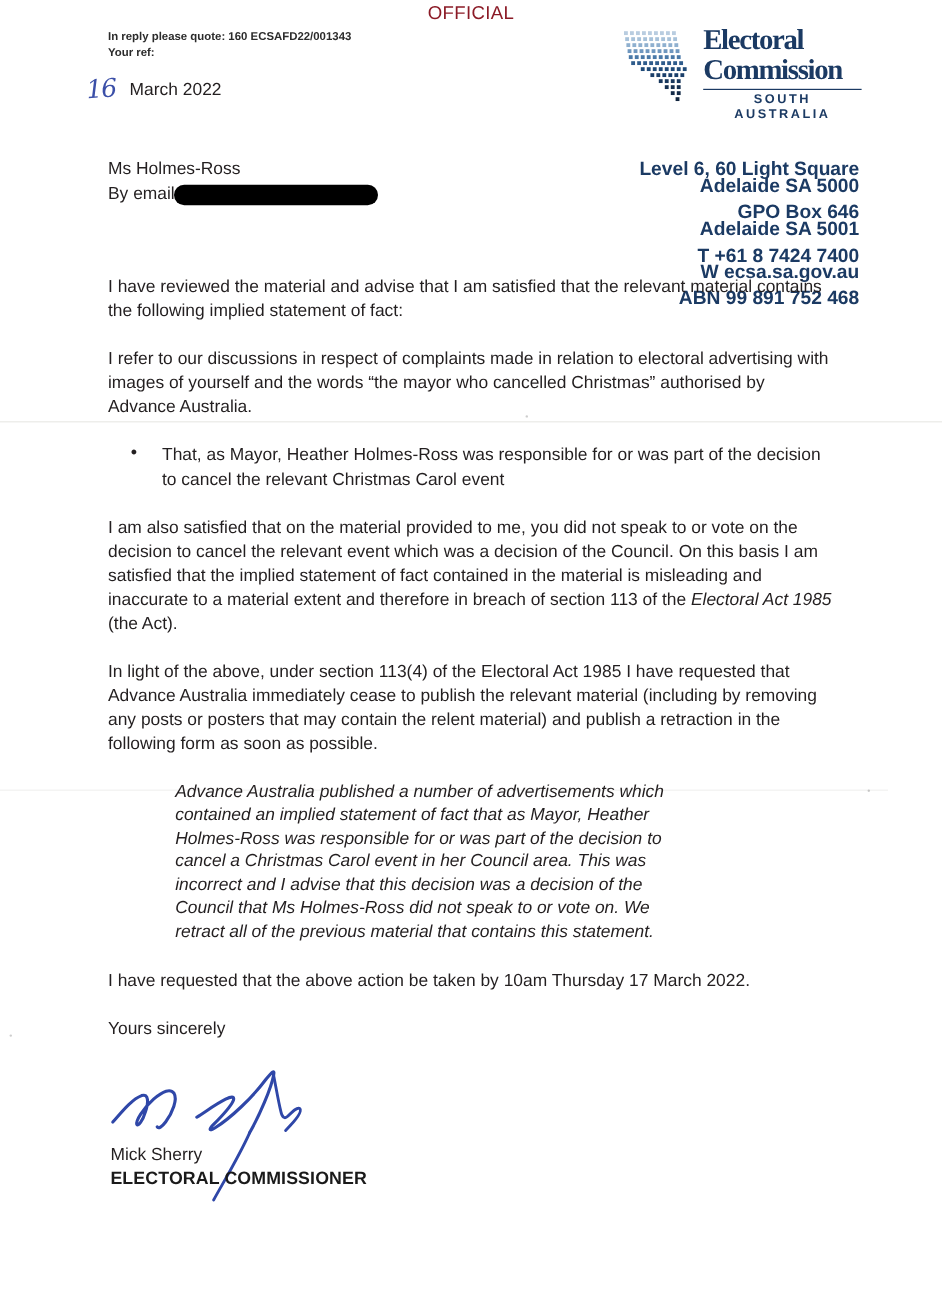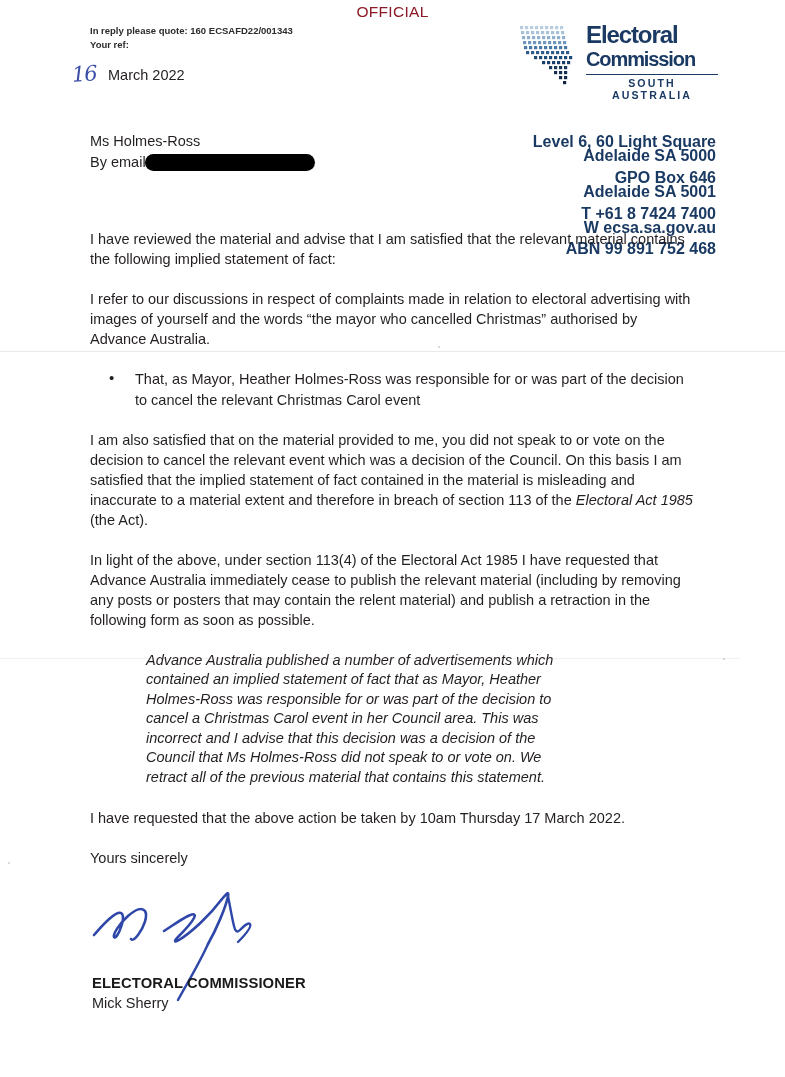--- a/index.html
+++ b/index.html
@@ -86,28 +86,28 @@
     width: 66px;
     height: 62px;
   }
   .logo-words {
     position: absolute;
     left: 68px;
     top: 0px;
     width: 132px;
   }
   .logo-l1, .logo-l2 {
-    font-family: Liberation Sans, sans-serif;
+    font-family: Liberation Serif, serif;
     font-weight: bold;
     color: #1b3a63;
     letter-spacing: -1.1px;
     line-height: 25px;
   }
   .logo-l1 { font-size: 24px; }
-  .logo-l2 { font-size: 20px; }
+  .logo-l2 { font-size: 24px; }
   .logo-rule {
     margin-top: 2px;
     border-top: 1.6px solid #1b3a63;
     width: 132px;
   }
   .logo-l3 {
     margin-top: 2px;
     font-size: 10.6px;
     font-weight: bold;
     color: #1b3a63;
@@ -202,21 +202,20 @@
     left: -2px;
     top: -6px;
   }
   .sig-name {
     position: absolute;
     left: 2px;
     top: 65px;
     font-size: 14.5px;
     color: #231f20;
     white-space: nowrap;
-    margin-top: 40px;
   }
   .sig-title {
     position: absolute;
     left: 2px;
     top: 85px;
     font-size: 14.8px;
     font-weight: bold;
     color: #1a1a1a;
     letter-spacing: 0.1px;
     white-space: nowrap;

